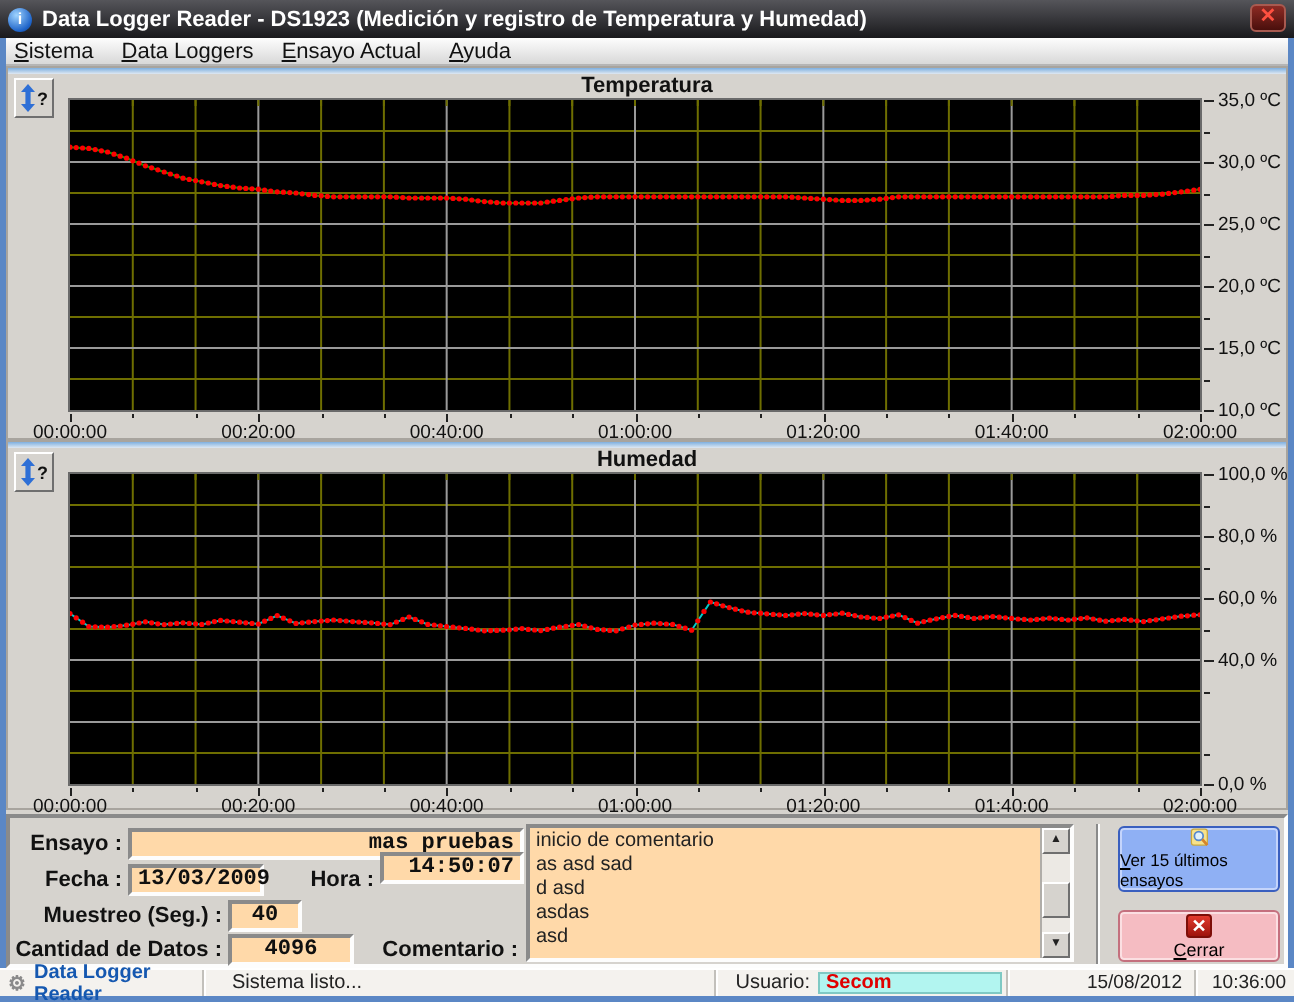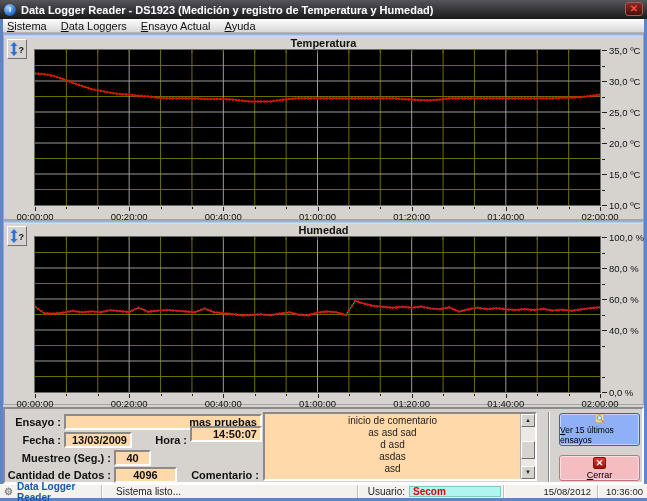--- a/index.html
+++ b/index.html
@@ -39,24 +39,24 @@
   .yminor{position:absolute;left:0;width:3px;height:1px;background:#222;}
   .xaxis{left:31px;top:173px;width:566px;height:14px;}
   .xtickmark{position:absolute;top:0;width:1px;background:#222;}
   .xlabel{position:absolute;top:4px;transform:translateX(-50%);font-size:9.5px;color:#111;white-space:nowrap;}
 
   
   .form-area{left:3px;top:407px;width:641px;height:77px;background:#d6d3ce;
              border:2px solid;border-color:#8a8a8a #fdfdfd #fdfdfd #8a8a8a;}
   .flabel{position:absolute;font-size:11px;font-weight:bold;color:#111;text-align:right;white-space:nowrap;}
   .field{position:absolute;background:#ffd9a9;border:2px solid;border-color:#8a8a8a #fdfdfd #fdfdfd #8a8a8a;
-         font-size:11px;font-weight:bold;color:#101010;text-align:right;padding:0 3px;line-height:12px;}
+         font-size:11px;font-weight:bold;color:#101010;text-align:right;padding:0 3px;line-height:12px;font-family:Liberation Mono, monospace;}
   .comment-wrap{position:absolute;left:258px;top:3px;width:274px;height:69px;
                 border:2px solid;border-color:#8a8a8a #fdfdfd #fdfdfd #8a8a8a;background:#ffd9a9;display:flex;}
-  .comment-text{flex:1;font-size:10px;line-height:12px;color:#222;padding:1px 3px;white-space:pre-line;overflow:hidden;text-align:center;}
+  .comment-text{flex:1;font-size:10px;line-height:12px;color:#222;padding:1px 3px;white-space:pre-line;overflow:hidden;}
   .scrollbar{flex:0 0 15px;background:#ece9e4;display:flex;flex-direction:column;border-left:1px solid #b0ada8;}
   .sb-btn{height:13px;background:#d6d3ce;border:1px solid;border-color:#fff #6f6f6f #6f6f6f #fff;
           font-size:6px;color:#222;text-align:center;line-height:11px;}
   .sb-track{flex:1;position:relative;}
   .sb-thumb{position:absolute;left:0;top:14px;width:100%;height:18px;background:#d6d3ce;
             border:1px solid;border-color:#fff #6f6f6f #6f6f6f #fff;}
   .form-divider{position:absolute;left:543px;top:3px;width:2px;height:70px;
                 border-left:1px solid #8a8a8a;border-right:1px solid #fdfdfd;}
 
   .btn-view{position:absolute;left:554px;top:4px;width:81px;height:33px;background:#8fb0f4;

